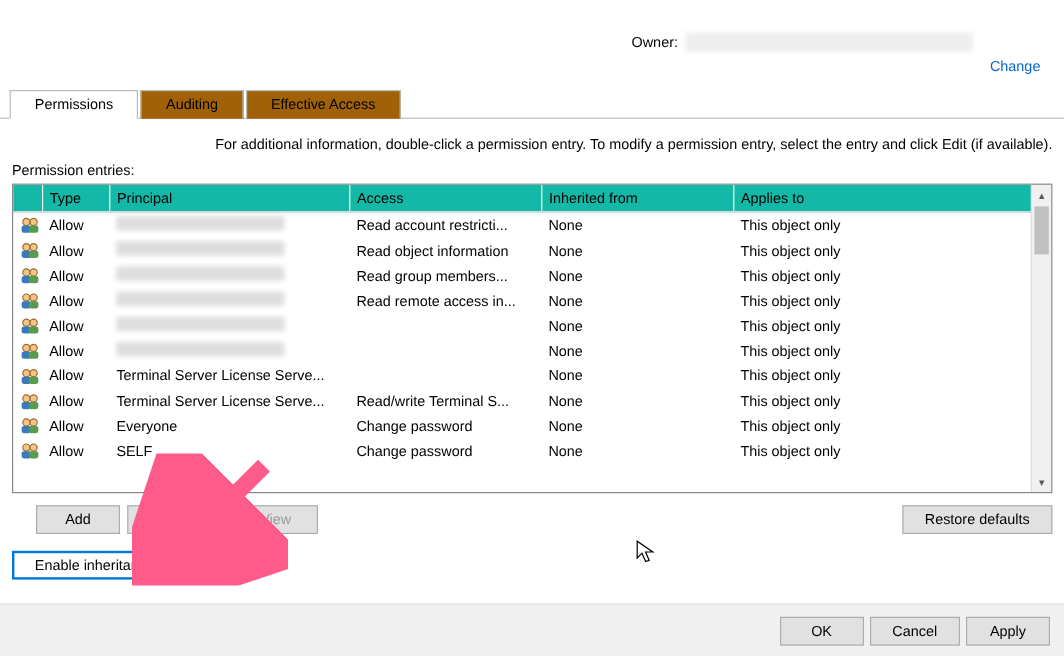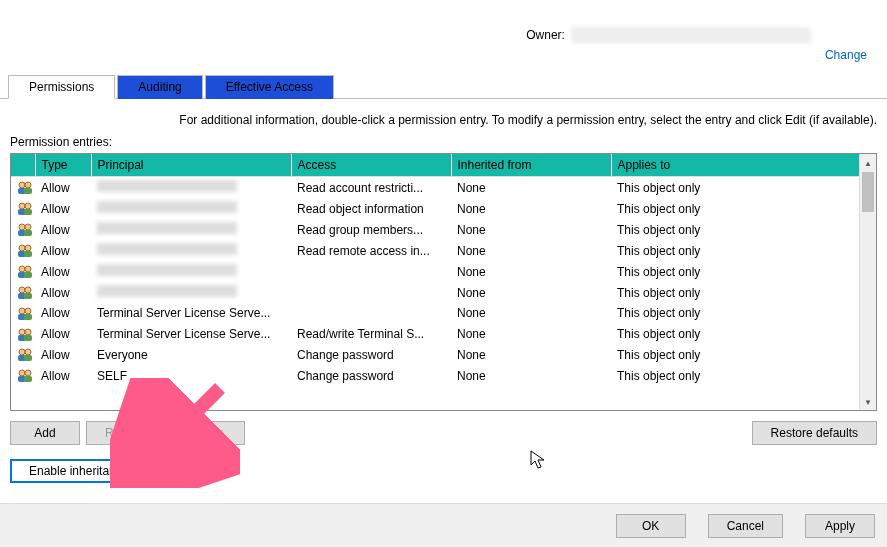--- a/index.html
+++ b/index.html
@@ -31,21 +31,21 @@
   .tabs {
     display: flex;
     border-bottom: 1px solid #bbb;
     margin-top: 8px;
     padding-left: 8px;
   }
   .tab {
     padding: 4px 20px;
     border: 1px solid #bbb;
     border-bottom: none;
-    background: #1d4ed8;
+    background: #a16207;
     margin-right: 2px;
     cursor: pointer;
     position: relative;
     top: 1px;
   }
   .tab.active { background: #fff; border-bottom: 1px solid #fff; }
   .info-text { padding: 14px 10px 8px 10px; text-align: right; }
   .entries-label { padding: 0 10px 4px 10px; }
   .table-wrap {
     margin: 0 10px;
@@ -96,20 +96,21 @@
     position: absolute; left: 0; right: 0; height: 17px;
     display:flex; align-items:center; justify-content:center;
     font-size:9px; color:#555;
   }
   .scroll-arrow.up { top:0; }
   .scroll-arrow.down { bottom:0; }
   .btn-row {
     display: flex;
     padding: 10px;
     gap: 6px;
+    margin-left: 20px;
   }
   .btn {
     padding: 4px 18px;
     background: #e1e1e1;
     border: 1px solid #adadad;
     cursor: pointer;
     font-family: inherit;
     font-size: 12px;
     min-width: 70px;
   }
@@ -125,21 +126,21 @@
   .bottom-bar {
     position: absolute;
     bottom: 0; left: 0; right: 0;
     height: 44px;
     background: #f0f0f0;
     border-top: 1px solid #ddd;
     display: flex;
     justify-content: flex-end;
     align-items: center;
     padding-right: 12px;
-    gap: 22px;
+    gap: 5px;
   }
   
   .grp-icon {
     display:inline-block;
     width:18px; height:14px;
     vertical-align:middle;
   }
   
   .arrow-anno {
     position: absolute;

